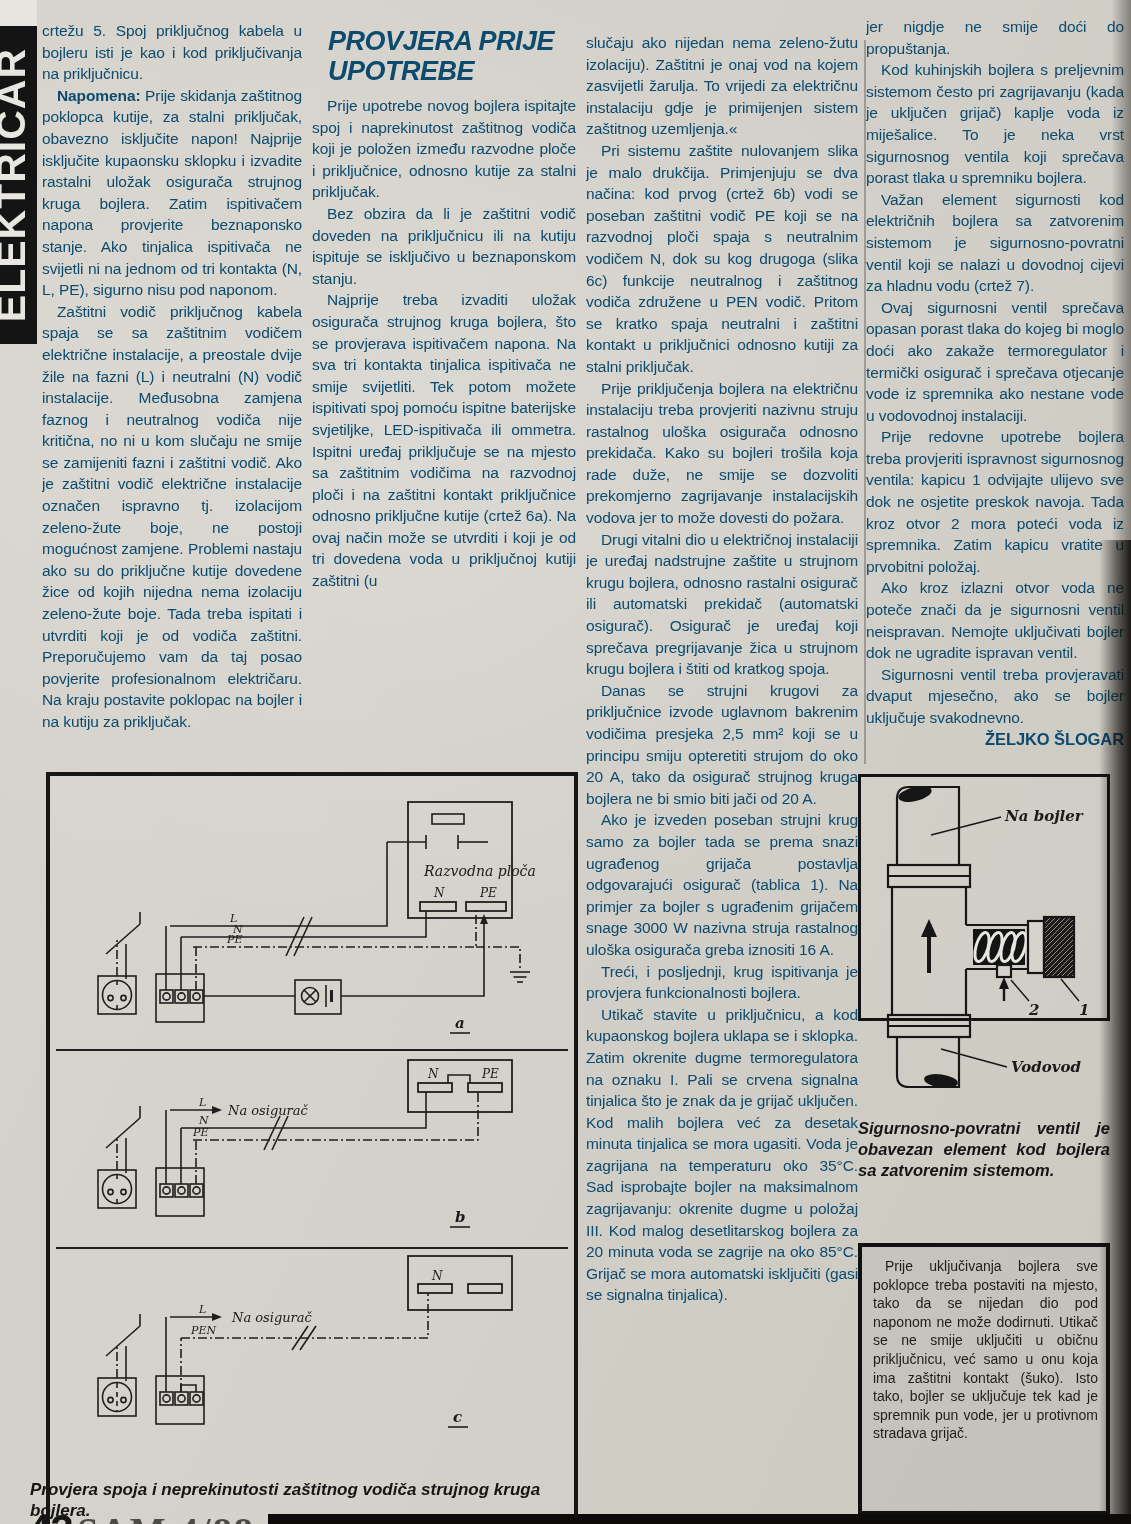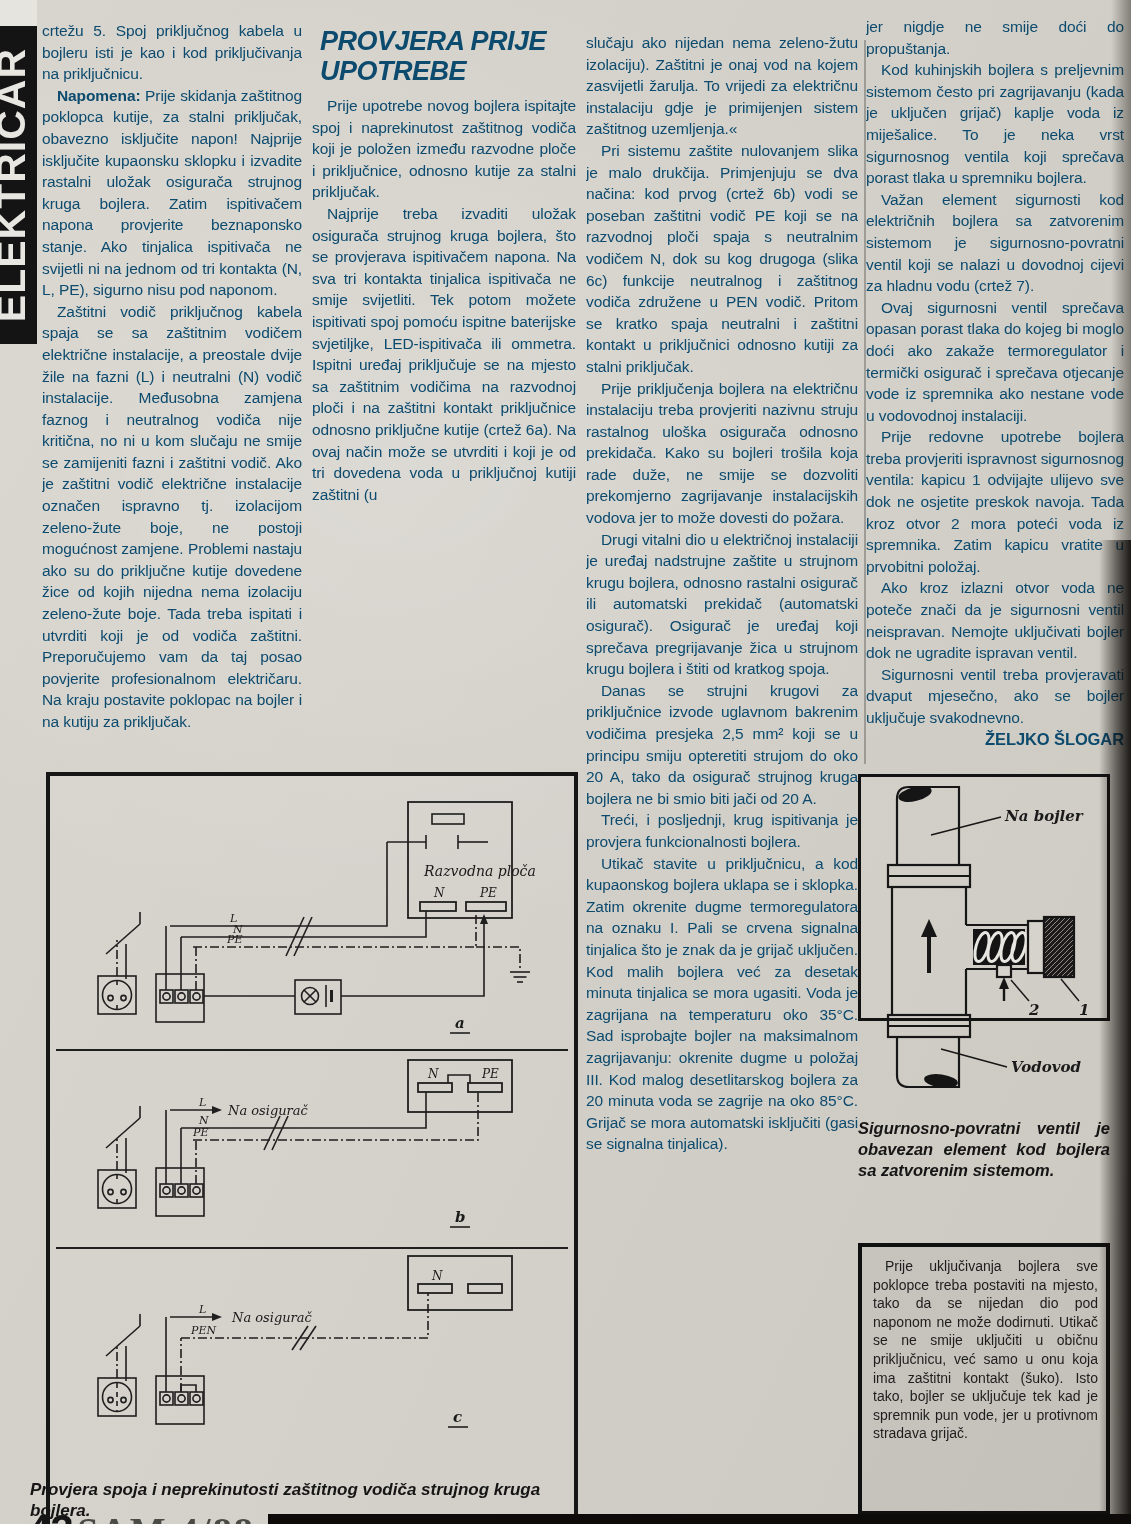--- a/index.html
+++ b/index.html
@@ -27,21 +27,21 @@
   .col{position:absolute;text-align:justify;font-size:15.5px;line-height:21.6px;
        color:#0c4a6e;overflow:hidden;letter-spacing:-0.1px;}
   .col p{margin:0;text-indent:15px;}
   .col p.noindent{text-indent:0;}
   #col1{left:42px;top:20px;width:260px;height:754px;}
   #col2{left:312px;top:26px;width:264px;height:748px;}
   #col3{left:586px;top:32px;width:272px;height:1494px;}
   #col4{left:866px;top:16px;width:258px;height:764px;}
   .section-heading{
     font-size:27px;line-height:30px;font-weight:bold;font-style:italic;
-    letter-spacing:-0.5px;text-align:left;margin:0 0 9px 8px;text-indent:0;
+    letter-spacing:-0.5px;text-align:left;margin:0 0 9px 16px;text-indent:0;
   }
   .note-lead{font-weight:bold;}
   .byline{text-align:right;font-weight:bold;font-size:16.5px;margin-top:3px;text-indent:0;}
   .col-rule{left:864px;top:40px;width:1.5px;height:724px;background:rgba(20,20,20,.28);}
   
   .wiring-frame{left:46px;top:772px;width:532px;height:852px;border:4px solid #161616;
     box-sizing:border-box;background:rgba(255,255,255,.06);}
   .valve-frame{left:858px;top:774px;width:252px;height:247px;border:3px solid #131313;
     box-sizing:border-box;background:rgba(255,255,255,.05);}
   .fig-caption{font-weight:bold;font-style:italic;color:#151515;}
@@ -78,29 +78,31 @@
 
 <div class="col" id="col1">
   <p class="noindent">crtežu 5. Spoj priključnog kabela u bojleru isti je kao i kod priključivanja na priključnicu.</p>
   <p><span class="note-lead">Napomena:</span><span> Prije skidanja zaštitnog poklopca kutije, za stalni priključak, obavezno isključite napon! Najprije isključite kupaonsku sklopku i izvadite rastalni uložak osigurača strujnog kruga bojlera. Zatim ispitivačem napona provjerite beznaponsko stanje. Ako tinjalica ispitivača ne svijetli ni na jednom od tri kontakta (N, L, PE), sigurno nisu pod naponom.</span></p>
   <p>Zaštitni vodič priključnog kabela spaja se sa zaštitnim vodičem električne instalacije, a preostale dvije žile na fazni (L) i neutralni (N) vodič instalacije. Međusobna zamjena faznog i neutralnog vodiča nije kritična, no ni u kom slučaju ne smije se zamijeniti fazni i zaštitni vodič. Ako je zaštitni vodič električne instalacije označen ispravno tj. izolacijom zeleno-žute boje, ne postoji mogućnost zamjene. Problemi nastaju ako su do priključne kutije dovedene žice od kojih nijedna nema izolaciju zeleno-žute boje. Tada treba ispitati i utvrditi koji je od vodiča zaštitni. Preporučujemo vam da taj posao povjerite profesionalnom električaru. Na kraju postavite poklopac na bojler i na kutiju za priključak.</p>
 </div>
 
 <div class="col" id="col2">
   <h2 class="section-heading">PROVJERA PRIJE UPOTREBE</h2>
   <p>Prije upotrebe novog bojlera ispitajte spoj i naprekinutost zaštitnog vodiča koji je položen između razvodne ploče i priključnice, odnosno kutije za stalni priključak.</p>
+  <p>Bez obzira da li je zaštitni vodič doveden na priključnicu ili na kutiju ispituje se isključivo u beznaponskom stanju.</p>
   <p>Najprije treba izvaditi uložak osigurača strujnog kruga bojlera, što se provjerava ispitivačem napona. Na sva tri kontakta tinjalica ispitivača ne smije svijetliti. Tek potom možete ispitivati spoj pomoću ispitne baterijske svjetiljke, LED-ispitivača ili ommetra. Ispitni uređaj priključuje se na mjesto sa zaštitnim vodičima na razvodnoj ploči i na zaštitni kontakt priključnice odnosno priključne kutije (crtež 6a). Na ovaj način može se utvrditi i koji je od tri dovedena voda u priključnoj kutiji zaštitni (u</p>
 </div>
 
 <div class="col" id="col3">
   <p class="noindent">slučaju ako nijedan nema zeleno-žutu izolaciju). Zaštitni je onaj vod na kojem zasvijetli žarulja. To vrijedi za električnu instalaciju gdje je primijenjen sistem zaštitnog uzemljenja.«</p>
   <p>Pri sistemu zaštite nulovanjem slika je malo drukčija. Primjenjuju se dva načina: kod prvog (crtež 6b) vodi se poseban zaštitni vodič PE koji se na razvodnoj ploči spaja s neutralnim vodičem N, dok su kog drugoga (slika 6c) funkcije neutralnog i zaštitnog vodiča združene u PEN vodič. Pritom se kratko spaja neutralni i zaštitni kontakt u priključnici odnosno kutiji za stalni priključak.</p>
   <p>Prije priključenja bojlera na električnu instalaciju treba provjeriti nazivnu struju rastalnog uloška osigurača odnosno prekidača. Kako su bojleri trošila koja rade duže, ne smije se dozvoliti prekomjerno zagrijavanje instalacijskih vodova jer to može dovesti do požara.</p>
   <p>Drugi vitalni dio u električnoj instalaciji je uređaj nadstrujne zaštite u strujnom krugu bojlera, odnosno rastalni osigurač ili automatski prekidač (automatski osigurač). Osigurač je uređaj koji sprečava pregrijavanje žica u strujnom krugu bojlera i štiti od kratkog spoja.</p>
   <p>Danas se strujni krugovi za priključnice izvode uglavnom bakrenim vodičima presjeka 2,5 mm² koji se u principu smiju opteretiti strujom do oko 20 A, tako da osigurač strujnog kruga bojlera ne bi smio biti jači od 20 A.</p>
+  <p>Ako je izveden poseban strujni krug samo za bojler tada se prema snazi ugrađenog grijača postavlja odgovarajući osigurač (tablica 1). Na primjer za bojler s ugrađenim grijačem snage 3000 W nazivna struja rastalnog uloška osigurača greba iznositi 16 A.</p>
   <p>Treći, i posljednji, krug ispitivanja je provjera funkcionalnosti bojlera.</p>
   <p>Utikač stavite u priključnicu, a kod kupaonskog bojlera uklapa se i sklopka. Zatim okrenite dugme termoregulatora na oznaku I. Pali se crvena signalna tinjalica što je znak da je grijač uključen. Kod malih bojlera već za desetak minuta tinjalica se mora ugasiti. Voda je zagrijana na temperaturu oko 35°C. Sad isprobajte bojler na maksimalnom zagrijavanju: okrenite dugme u položaj III. Kod malog desetlitarskog bojlera za 20 minuta voda se zagrije na oko 85°C. Grijač se mora automatski isključiti (gasi se signalna tinjalica).</p>
 </div>
 
 <div class="abs col-rule"></div>
 
 <div class="col" id="col4">
   <p class="noindent">jer nigdje ne smije doći do propuštanja.</p>
   <p>Kod kuhinjskih bojlera s preljevnim sistemom često pri zagrijavanju (kada je uključen grijač) kaplje voda iz miješalice. To je neka vrst sigurnosnog ventila koji sprečava porast tlaka u spremniku bojlera.</p>
   <p>Važan element sigurnosti kod električnih bojlera sa zatvorenim sistemom je sigurnosno-povratni ventil koji se nalazi u dovodnoj cijevi za hladnu vodu (crtež 7).</p>

